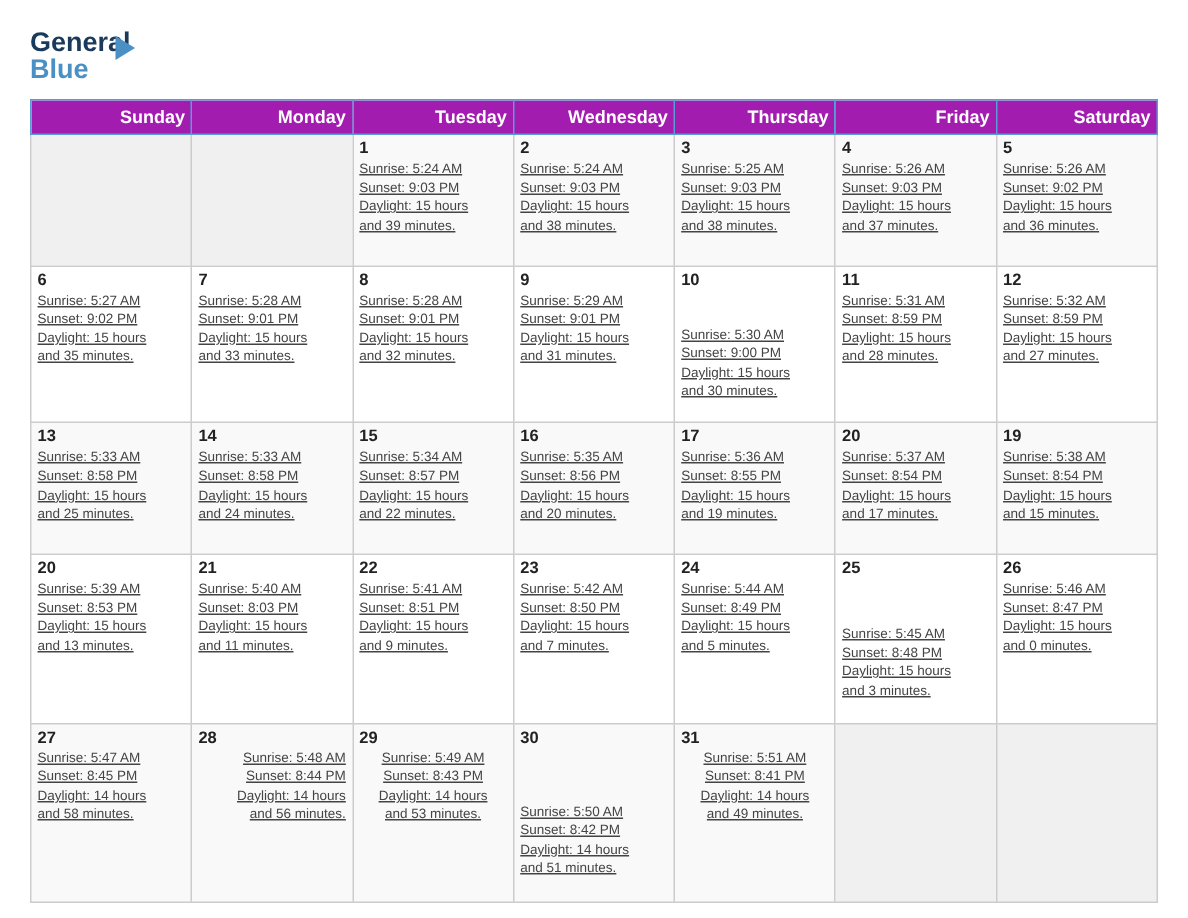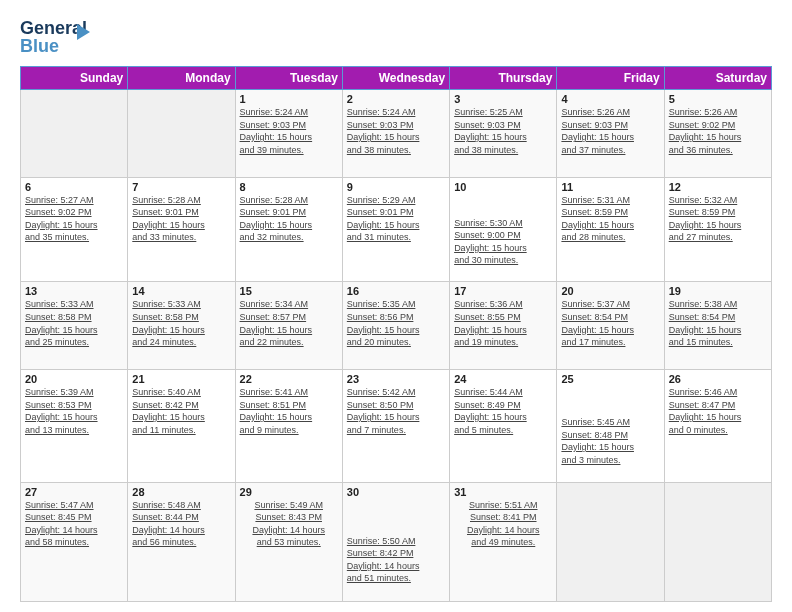--- a/index.html
+++ b/index.html
@@ -265,21 +265,21 @@
           <td>
             <span class="day-number">20</span>
             <div class="day-info" style="white-space: pre-line;">Sunrise: 5:39 AM
 Sunset: 8:53 PM
 Daylight: 15 hours
 and 13 minutes.</div>
           </td>
           <td>
             <span class="day-number">21</span>
             <div class="day-info" style="white-space: pre-line;">Sunrise: 5:40 AM
-Sunset: 8:42 PM
+Sunset: 8:03 PM
 Daylight: 15 hours
 and 11 minutes.</div>
           </td>
           <td>
             <span class="day-number">22</span>
             <div class="day-info" style="white-space: pre-line;">Sunrise: 5:41 AM
 Sunset: 8:51 PM
 Daylight: 15 hours
 and 9 minutes.</div>
           </td>
@@ -315,21 +315,21 @@
         <tr>
           <td>
             <span class="day-number">27</span>
             <div class="day-info" style="white-space: pre-line;">Sunrise: 5:47 AM
 Sunset: 8:45 PM
 Daylight: 14 hours
 and 58 minutes.</div>
           </td>
           <td>
             <span class="day-number">28</span>
-            <div class="day-info" style="white-space: pre-line;">Sunrise: 5:48 AM
+            <div class="day-info" style="white-space: pre-line; text-align: right;">Sunrise: 5:48 AM
 Sunset: 8:44 PM
 Daylight: 14 hours
 and 56 minutes.</div>
           </td>
           <td>
             <span class="day-number">29</span>
             <div class="day-info" style="white-space: pre-line; text-align: center;">Sunrise: 5:49 AM
 Sunset: 8:43 PM
 Daylight: 14 hours
 and 53 minutes.</div>

